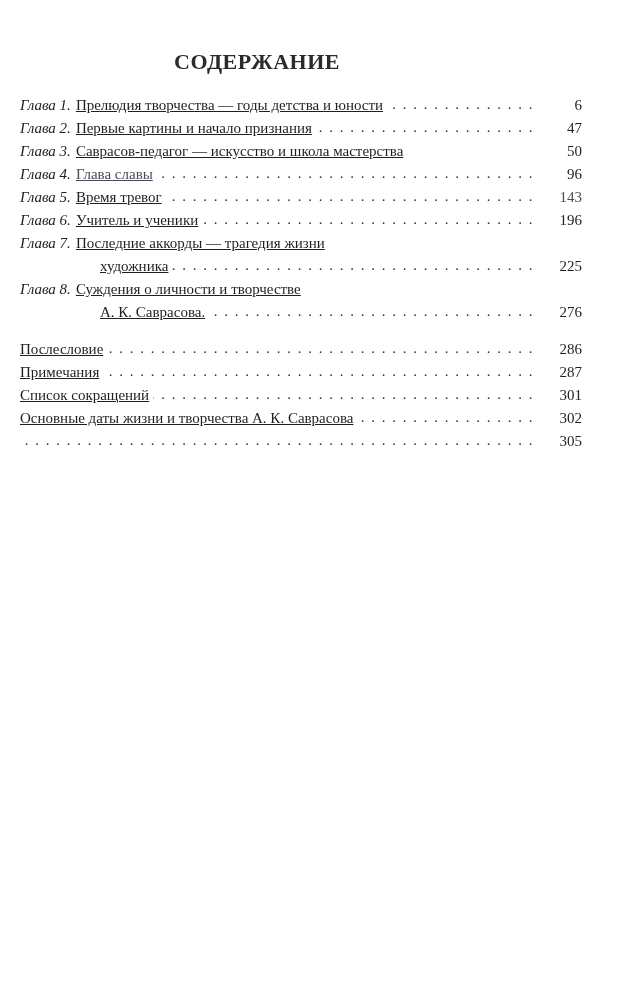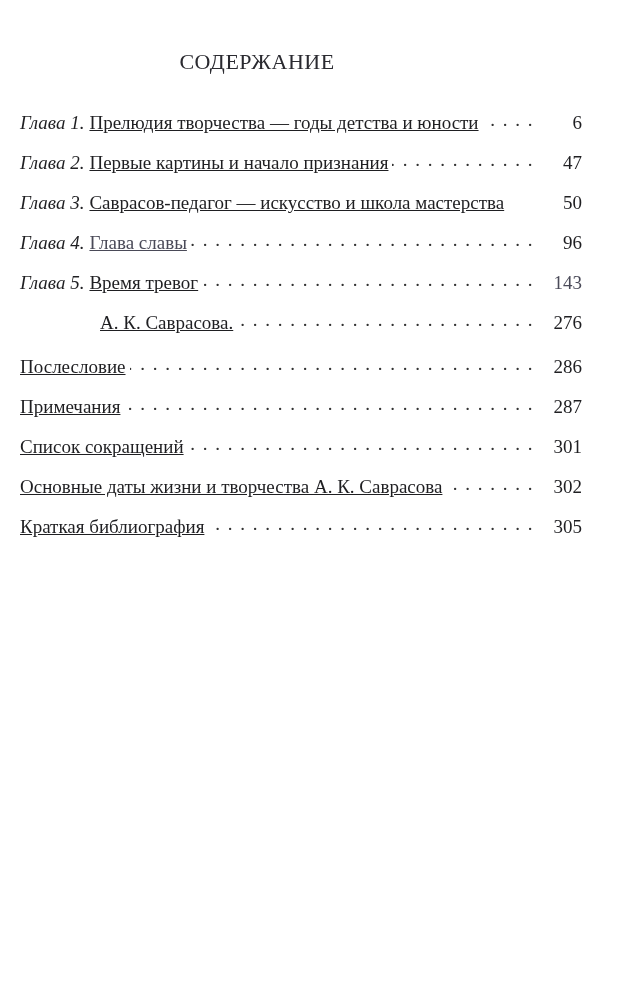--- a/index.html
+++ b/index.html
@@ -15,35 +15,34 @@
       font-family: "Liberation Serif", "DejaVu Serif", serif;
       color: #1f1f22;
     }
     .page-title {
       position: absolute;
       top: 34px;
       left: 0;
       width: 514px;
       text-align: center;
       font-size: 22px;
-      font-weight: normal;
+      font-weight: bold;
       letter-spacing: 0.5px;
       color: #2a2a30;
     }
     .toc {
       position: absolute;
       left: 20px;
       width: 562px;
     }
     .toc-chapters { top: 94px; }
     .toc-back { top: 338px; }
     .entry {
-      font-size: 19px;
+      font-size: 15px;
       line-height: 23px;
-      margin-top: 16px;
     }
     .line {
       display: flex;
       align-items: baseline;
       white-space: nowrap;
     }
     .label-prefix {
       font-style: italic;
       margin-right: 5px;
       flex: 0 0 auto;
@@ -128,23 +127,47 @@
 
   <div class="entry">
     <div class="line">
       <span class="label-prefix">Глава 5.</span>
       <span class="title-text">Время тревог</span>
       <span class="leader"></span>
       <span class="page-num faded">143</span>
     </div>
   </div>
 
-
-
-  <div class="entry">
+  <div class="entry">
+    <div class="line">
+      <span class="label-prefix">Глава 6.</span>
+      <span class="title-text">Учитель и ученики</span>
+      <span class="leader"></span>
+      <span class="page-num">196</span>
+    </div>
+  </div>
+
+  <div class="entry">
+    <div class="line">
+      <span class="label-prefix">Глава 7.</span>
+      <span class="title-text">Последние аккорды — трагедия жизни</span>
+    </div>
+    <div class="line">
+      <span class="prefix-spacer"></span>
+      <span class="title-text">художника</span>
+      <span class="leader"></span>
+      <span class="page-num">225</span>
+    </div>
+  </div>
+
+  <div class="entry">
+    <div class="line">
+      <span class="label-prefix">Глава 8.</span>
+      <span class="title-text">Суждения о личности и творчестве</span>
+    </div>
     <div class="line">
       <span class="prefix-spacer"></span>
       <span class="title-text">А. К. Саврасова.</span>
       <span class="leader"></span>
       <span class="page-num">276</span>
     </div>
   </div>
 
 </div>
 
@@ -177,19 +200,18 @@
   <div class="entry">
     <div class="line">
       <span class="title-text">Основные даты жизни и творчества А. К. Саврасова</span>
       <span class="leader"></span>
       <span class="page-num">302</span>
     </div>
   </div>
 
   <div class="entry">
     <div class="line">
-      <span class="title-text">Краткая библиография</span>
       <span class="leader"></span>
       <span class="page-num">305</span>
     </div>
   </div>
 
 </div>
 
 </body></html>

